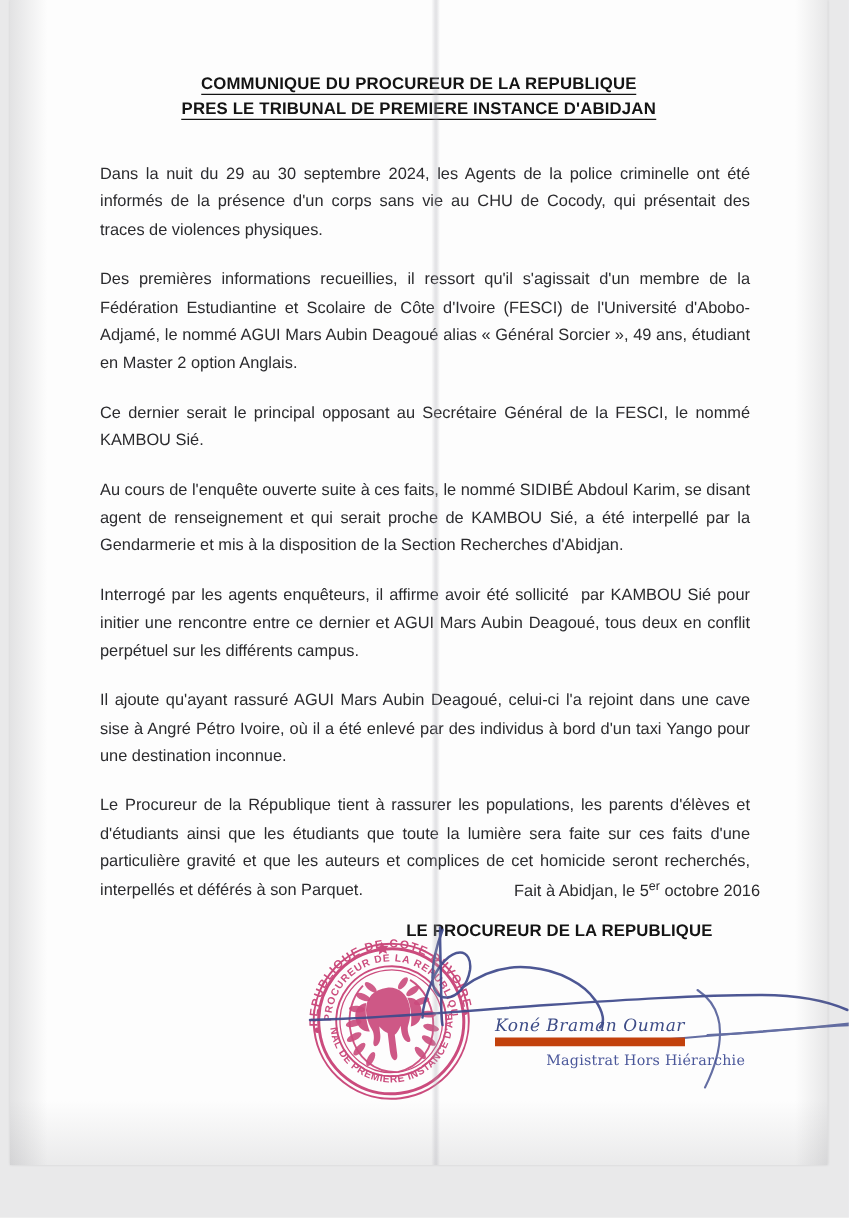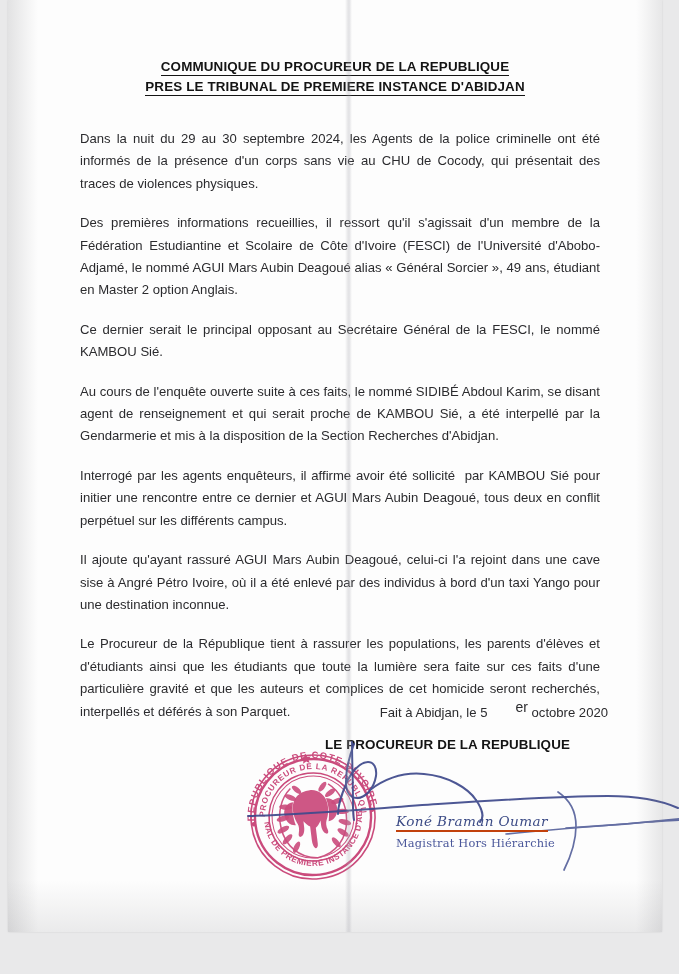--- a/index.html
+++ b/index.html
@@ -117,24 +117,23 @@
   #date-line {
     position: absolute;
     left: 0;
     top: 705px;
     width: 600px;
     text-align: right;
     font-size: 13.1px;
     color: #2b2b2e;
   }
   #date-line sup {
-    font-size: 14px;
+    font-size: 10px;
     vertical-align: super;
     line-height: 0;
-    margin-left: 28px;
   }
 
   #signer-title {
     position: absolute;
     left: 317px;
     top: 737px;
     font-size: 13.4px;
     font-weight: bold;
     color: #141414;
     letter-spacing: 0.1px;
@@ -170,31 +169,32 @@
     text-align: left;
   }
   #signer-name {
     font-family: "DejaVu Serif", serif;
     font-size: 13.6px;
     font-style: italic;
     color: #3c4b86;
     letter-spacing: 0.4px;
     white-space: nowrap;
     display: inline-block;
-    border-bottom: 2px solid #c2410c;
+    border-bottom: 7px solid #c2410c;
     padding-bottom: 1px;
   }
   #signer-rank {
     display: block;
     margin-top: 4px;
     font-family: "DejaVu Serif", serif;
     font-size: 11.4px;
     color: #4a579a;
     letter-spacing: 0.2px;
     white-space: nowrap;
+    margin-left: 41px;
   }
 </style>
 </head>
 <body>
 
 <div id="scan-backdrop"></div>
 
 <div id="paper-sheet">
 
   <div id="doc-content">
@@ -207,21 +207,21 @@
     <div id="body-block">
       <p class="para">Dans la nuit du 29 au 30 septembre 2024, les Agents de la police criminelle ont été informés de la présence d'un corps sans vie au CHU de Cocody, qui présentait des traces de violences physiques.</p>
       <p class="para">Des premières informations recueillies, il ressort qu'il s'agissait d'un membre de la Fédération Estudiantine et Scolaire de Côte d'Ivoire (FESCI) de l'Université d'Abobo-Adjamé, le nommé AGUI Mars Aubin Deagoué alias « Général Sorcier », 49 ans, étudiant en Master 2 option Anglais.</p>
       <p class="para">Ce dernier serait le principal opposant au Secrétaire Général de la FESCI, le nommé KAMBOU Sié.</p>
       <p class="para">Au cours de l'enquête ouverte suite à ces faits, le nommé SIDIBÉ Abdoul Karim, se disant agent de renseignement et qui serait proche de KAMBOU Sié, a été interpellé par la Gendarmerie et mis à la disposition de la Section Recherches d'Abidjan.</p>
       <p class="para">Interrogé par les agents enquêteurs, il affirme avoir été sollicité  par KAMBOU Sié pour initier une rencontre entre ce dernier et AGUI Mars Aubin Deagoué, tous deux en conflit perpétuel sur les différents campus.</p>
       <p class="para">Il ajoute qu'ayant rassuré AGUI Mars Aubin Deagoué, celui-ci l'a rejoint dans une cave sise à Angré Pétro Ivoire, où il a été enlevé par des individus à bord d'un taxi Yango pour une destination inconnue.</p>
       <p class="para">Le Procureur de la République tient à rassurer les populations, les parents d'élèves et d'étudiants ainsi que les étudiants que toute la lumière sera faite sur ces faits d'une particulière gravité et que les auteurs et complices de cet homicide seront recherchés, interpellés et déférés à son Parquet.</p>
     </div>
 
-    <div id="date-line"><span>Fait à Abidjan, le 5</span><sup>er</sup><span> octobre 2020</span></div>
+    <div id="date-line"><span>Fait à Abidjan, le 5</span><sup>er</sup><span> octobre 2016</span></div>
 
     <div id="signer-title">LE PROCUREUR DE LA REPUBLIQUE</div>
 
     <div id="official-stamp">
       <svg width="146" height="146" viewBox="0 0 146 146" xmlns="http://www.w3.org/2000/svg">
         <defs>
           <path id="arc-outer-top" d="M 14,73 A 59,59 0 0 1 132,73" fill="none"></path>
           <path id="arc-inner-top" d="M 25,73 A 48,48 0 0 1 121,73" fill="none"></path>
           <path id="arc-bottom" d="M 24,73 A 49,49 0 0 0 122,73" fill="none"></path>
         </defs>

